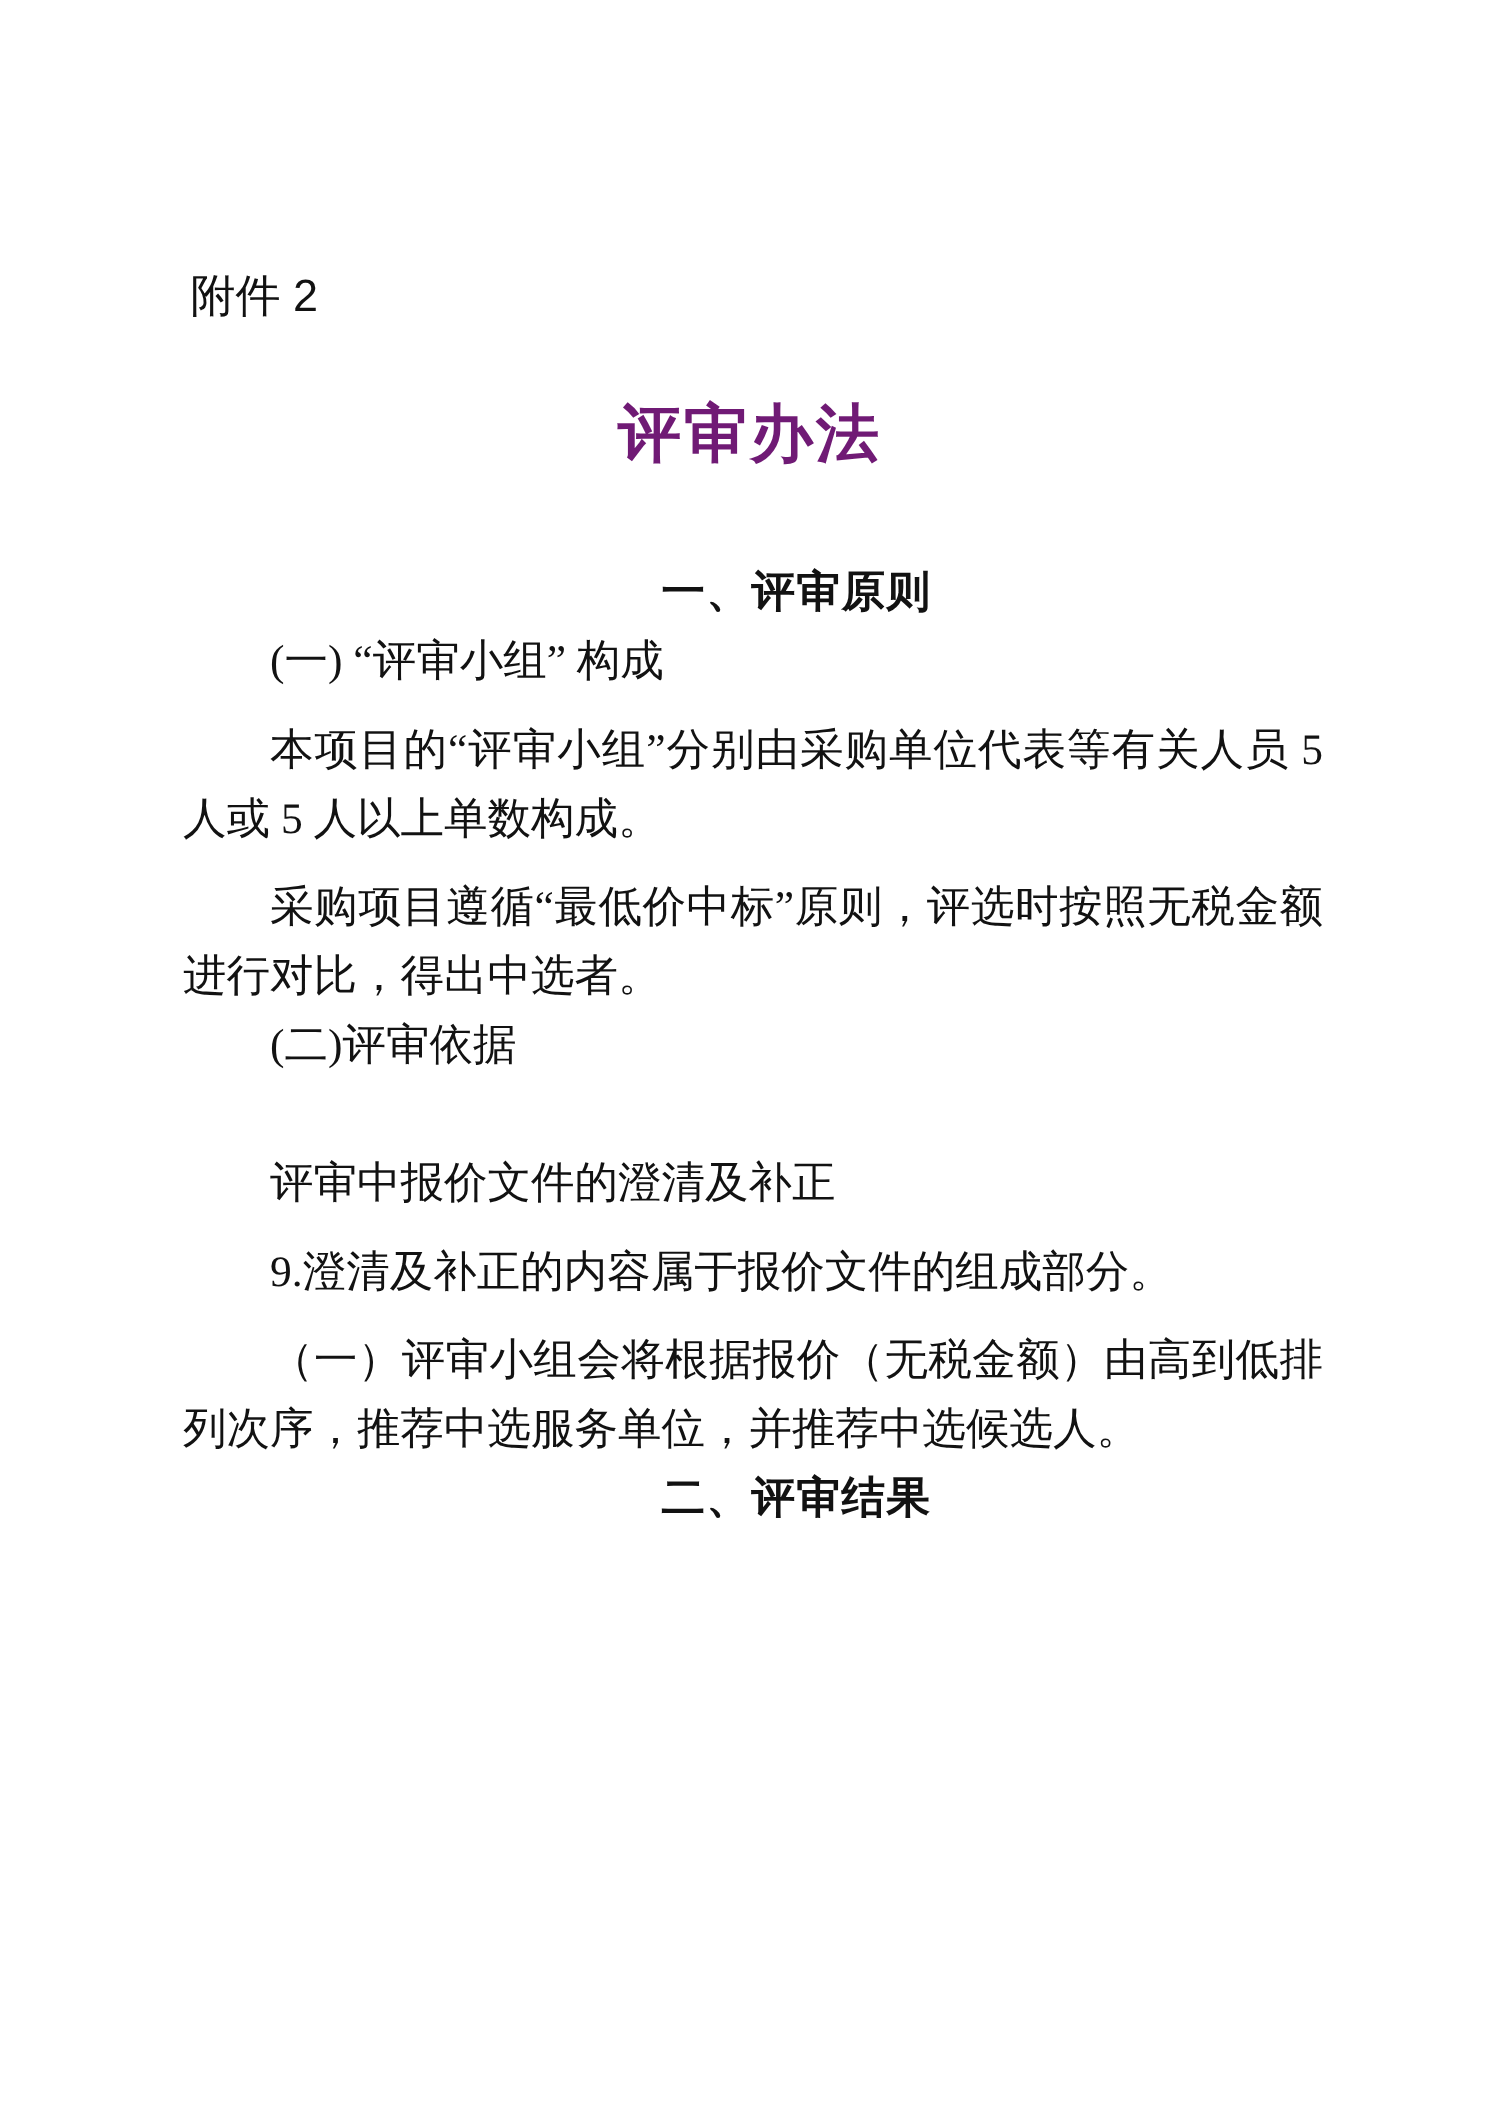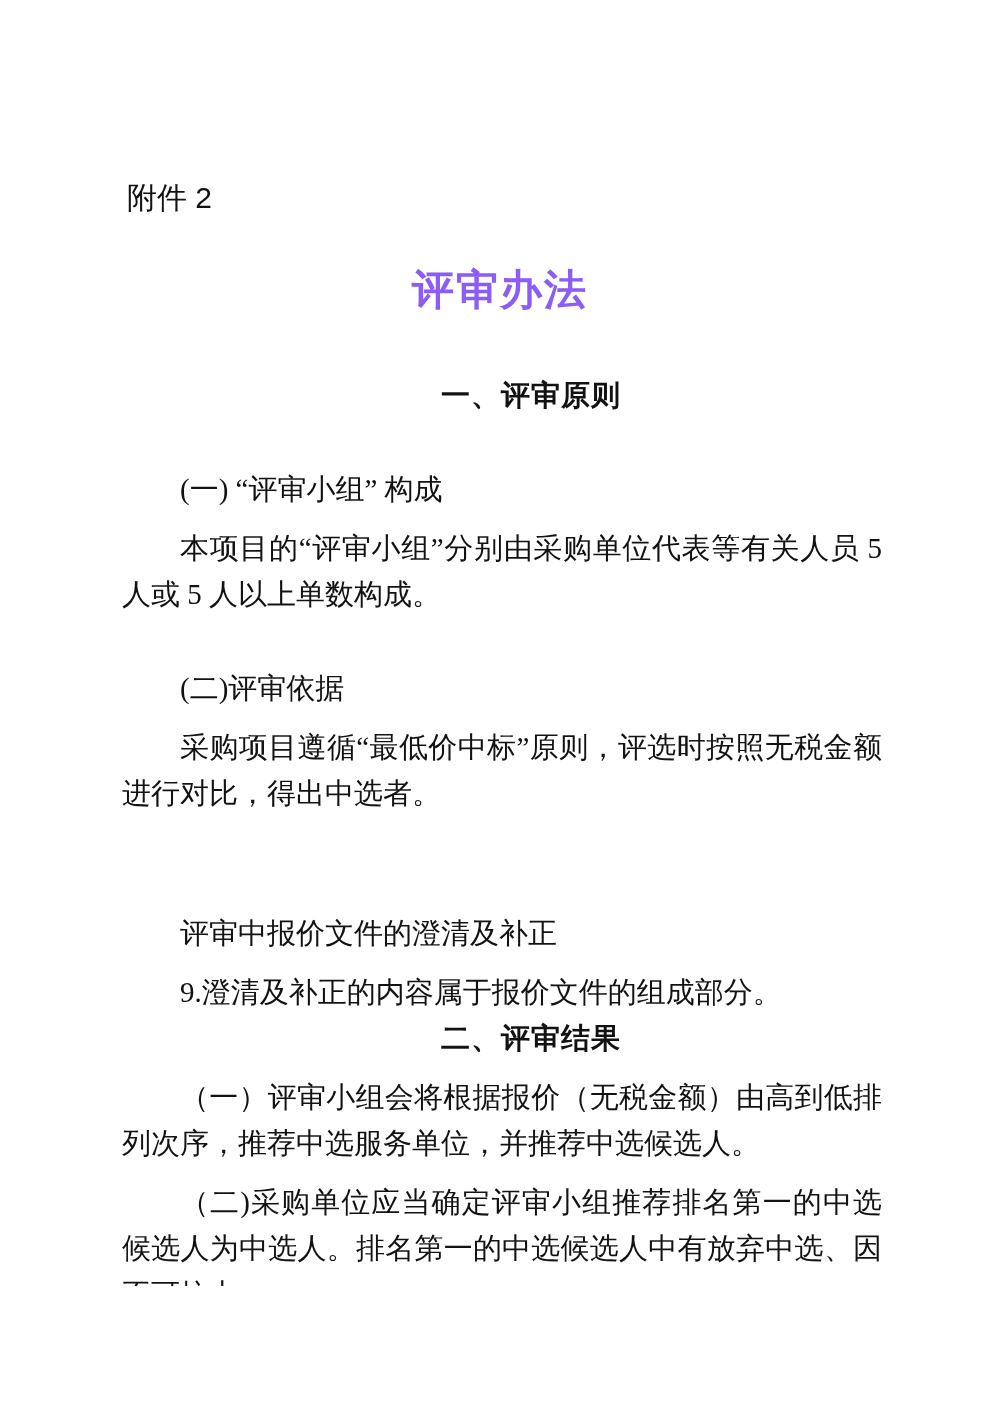--- a/index.html
+++ b/index.html
@@ -30,21 +30,21 @@
     position: absolute;
     left: 0;
     top: 262px;
     width: 100%;
     text-align: center;
     font-family: "Liberation Serif", "DejaVu Serif", serif;
     font-weight: bold;
     font-size: 42px;
     line-height: 56px;
     letter-spacing: 2px;
-    color: #8b5cf6;
+    color: #701a75;
   }
   .body-text {
     position: absolute;
     left: 122px;
     top: 372px;
     width: 760px;
     font-size: 29px;
     line-height: 46px;
     color: #121212;
   }
@@ -54,21 +54,20 @@
   }
   .section-heading {
     font-family: "Liberation Sans", "DejaVu Sans", sans-serif;
     font-weight: bold;
     text-indent: 2em;
     letter-spacing: 1px;
     text-align: center;
   }
   .sub-heading {
     text-indent: 2em;
-    margin-top: 48px;
   }
   .paragraph {
     text-indent: 2em;
     text-align: justify;
     margin-top: 13px;
   }
   .spacer {
     height: 46px;
   }
   .footer-page-number {
@@ -87,25 +86,24 @@
 <div class="page">
 
   <div class="attachment-label">附件 2</div>
 
   <div class="doc-title">评审办法</div>
 
   <div class="body-text">
     <div class="block section-heading">一、评审原则</div>
     <div class="block sub-heading">(一) “评审小组” 构成</div>
     <div class="block paragraph">本项目的“评审小组”分别由采购单位代表等有关人员 5 人或 5 人以上单数构成。</div>
+    <div class="block paragraph">采购项目遵循“最低价中标”原则，评选时按照无税金额进行对比，得出中选者。</div>
     <div class="block sub-heading">(二)评审依据</div>
-    <div class="block paragraph">采购项目遵循“最低价中标”原则，评选时按照无税金额进行对比，得出中选者。</div>
     <div class="block spacer"></div>
     <div class="block sub-heading">评审中报价文件的澄清及补正</div>
     <div class="block paragraph">9.澄清及补正的内容属于报价文件的组成部分。</div>
+    <div class="block paragraph">（一）评审小组会将根据报价（无税金额）由高到低排列次序，推荐中选服务单位，并推荐中选候选人。</div>
     <div class="block section-heading">二、评审结果</div>
-    <div class="block paragraph">（一）评审小组会将根据报价（无税金额）由高到低排列次序，推荐中选服务单位，并推荐中选候选人。</div>
-    <div class="block paragraph">（二)采购单位应当确定评审小组推荐排名第一的中选候选人为中选人。排名第一的中选候选人中有放弃中选、因不可抗力</div>
   </div>
 
   <div class="footer-page-number">– 9 –</div>
 
 </div>
 
 </body></html>

